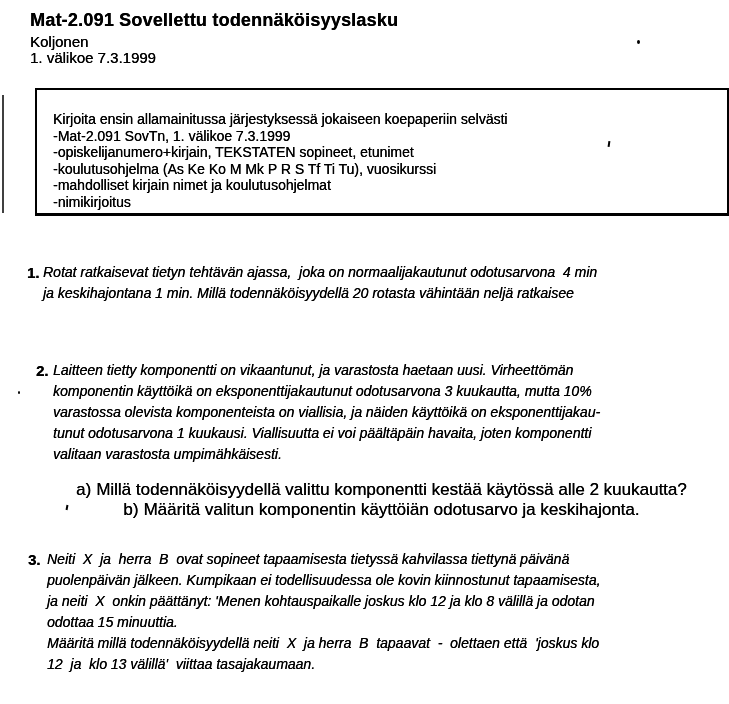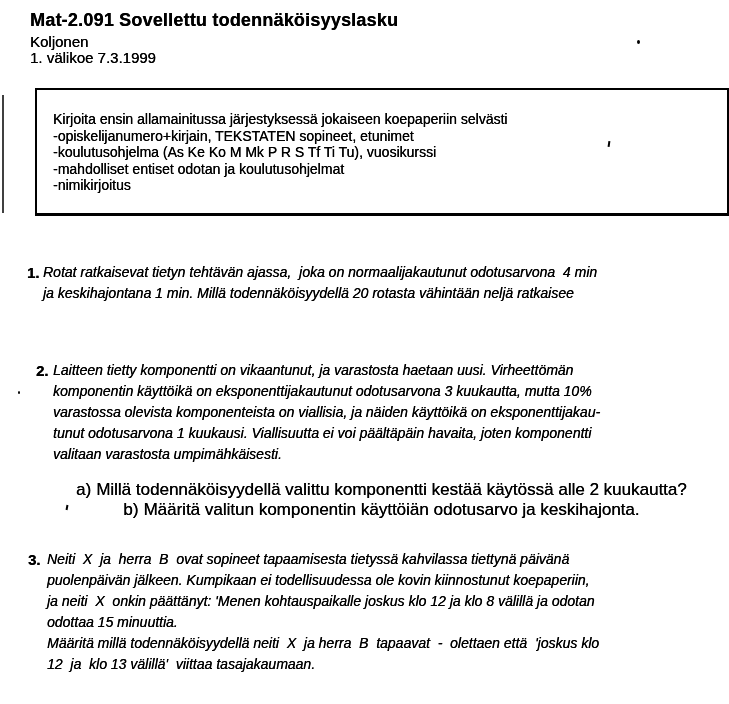--- a/index.html
+++ b/index.html
@@ -41,23 +41,24 @@
 <body>
 
 <div class="header ink">
   <div class="doc-title">Mat-2.091 Sovellettu todennäköisyyslasku</div>
   <div class="doc-sub lect">Koljonen</div>
   <div class="doc-sub">1. välikoe 7.3.1999</div>
 </div>
 
 <div class="instr-box ink">
   <div class="instr-line">Kirjoita ensin allamainitussa järjestyksessä jokaiseen koepaperiin selvästi</div>
+  <div class="instr-line">-Mat-2.091 SovTn, 1. välikoe 7.3.1999</div>
   <div class="instr-line">-opiskelijanumero+kirjain, TEKSTATEN sopineet, etunimet</div>
   <div class="instr-line">-koulutusohjelma (As Ke Ko M Mk P R S Tf Ti Tu), vuosikurssi</div>
-  <div class="instr-line">-mahdolliset entiset odotan ja koulutusohjelmat</div>
+  <div class="instr-line">-mahdolliset kirjain nimet ja koulutusohjelmat</div>
   <div class="instr-line">-nimikirjoitus</div>
 </div>
 
 <div class="question ink" style="left:27px;top:262px;">
   <span class="qnum" style="left:0;">1.</span>
   <div class="qbody" style="margin-left:16px;">
     <div class="qline">Rotat ratkaisevat tietyn tehtävän ajassa,  joka on normaalijakautunut odotusarvona  4 min</div>
     <div class="qline">ja keskihajontana 1 min. Millä todennäköisyydellä 20 rotasta vähintään neljä ratkaisee</div>
   </div>
 </div>
@@ -74,21 +75,21 @@
       <div class="subline"><span class="sub-label">a)</span><span>Millä todennäköisyydellä valittu komponentti kestää käytössä alle 2 kuukautta?</span></div>
       <div class="subline"><span class="sub-label">b)</span><span>Määritä valitun komponentin käyttöiän odotusarvo ja keskihajonta.</span></div>
     </div>
   </div>
 </div>
 
 <div class="question ink" style="left:28px;top:549px;">
   <span class="qnum" style="left:0;">3.</span>
   <div class="qbody" style="margin-left:19px;">
     <div class="qline">Neiti  X  ja  herra  B  ovat sopineet tapaamisesta tietyssä kahvilassa tiettynä päivänä</div>
-    <div class="qline">puolenpäivän jälkeen. Kumpikaan ei todellisuudessa ole kovin kiinnostunut koepaperiin,</div>
+    <div class="qline">puolenpäivän jälkeen. Kumpikaan ei todellisuudessa ole kovin kiinnostunut tapaamisesta,</div>
     <div class="qline">ja neiti  X  onkin päättänyt: 'Menen kohtauspaikalle joskus klo 12 ja klo 8 välillä ja odotan</div>
     <div class="qline">odottaa 15 minuuttia.</div>
     <div class="qline">Määritä millä todennäköisyydellä neiti  X  ja herra  B  tapaavat  -  olettaen että  'joskus klo</div>
     <div class="qline">12  ja  klo 13 välillä'  viittaa tasajakaumaan.</div>
   </div>
 </div>
 
 <div class="artifact dot" style="left:637px;top:40px;width:3px;height:4px;"></div>
 <div class="artifact" style="left:608px;top:141px;width:2px;height:6px;transform:rotate(8deg);"></div>
 <div class="artifact" style="left:2px;top:95px;width:2px;height:118px;opacity:0.75;"></div>

